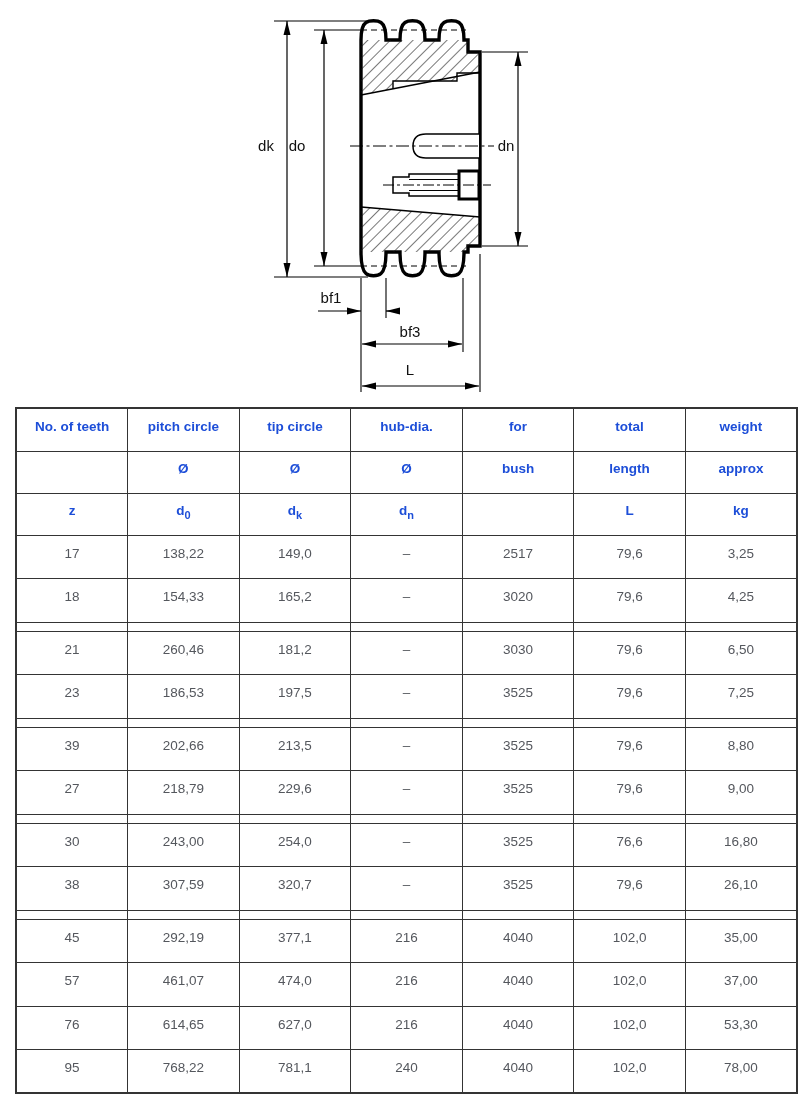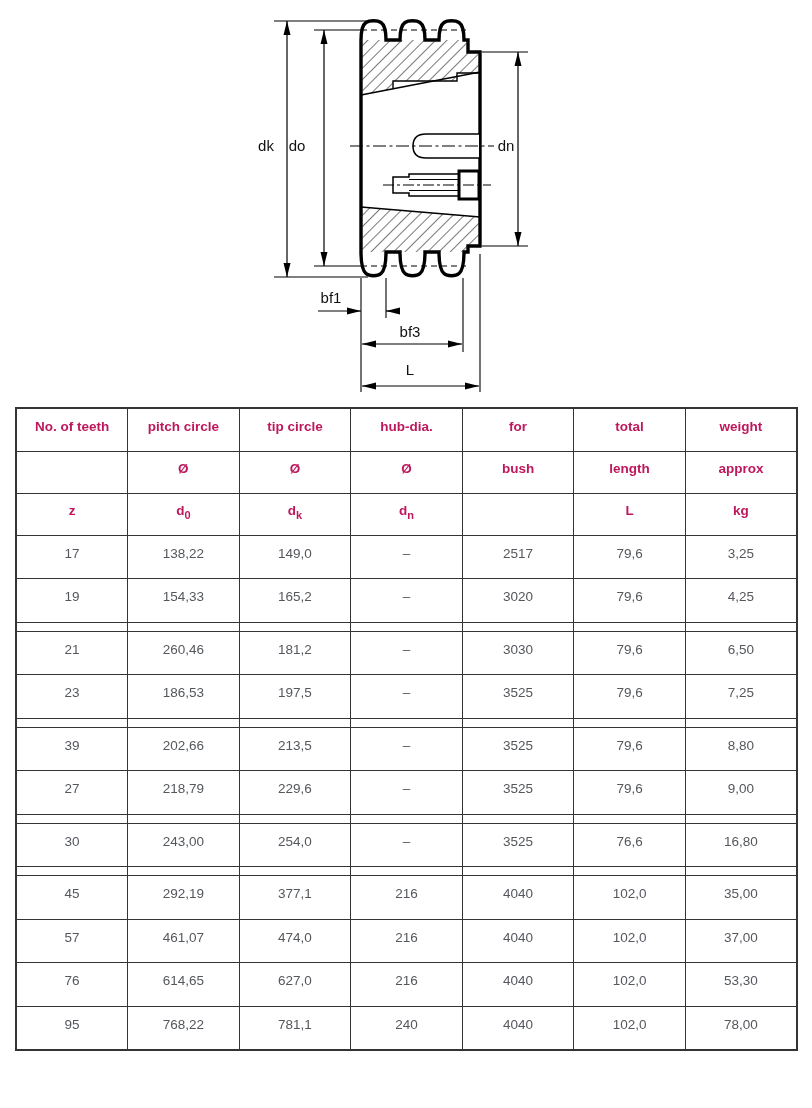--- a/index.html
+++ b/index.html
@@ -2,21 +2,21 @@
 <html><head>
 <meta charset="utf-8">
 <style>
   html,body{margin:0;padding:0;background:#fff;}
   body{width:812px;height:1108px;font-family:"Liberation Sans",sans-serif;}
   .page{position:relative;width:812px;height:1108px;overflow:hidden;background:#fff;}
   svg.diagram{position:absolute;left:0;top:0;}
   svg text{font-family:"Liberation Sans",sans-serif;font-size:15px;fill:#111;}
   table.spec{border-collapse:collapse;table-layout:fixed;position:absolute;left:15px;top:407px;width:783px;border:2px solid #343434;}
   .spec td{border:1.5px solid #343434;text-align:center;font-size:13.5px;color:#54575d;padding:0 2px 7px 2px;vertical-align:middle;overflow:hidden;white-space:nowrap;}
-  .spec thead td{font-weight:700;color:#be185d;}
+  .spec thead td{font-weight:700;color:#1d4ed8;}
   tr.h1{height:43px} tr.h2{height:42px} tr.h3{height:42px}
   tr.d{height:43.5px}
   tr.sp{height:9px}
   tr.sp td{padding:0;}
   .spec sub{font-size:11px;line-height:0;}
 </style>
 </head>
 <body>
 
 <div class="page">
@@ -142,21 +142,21 @@
         <tr class="d">
           <td>17</td>
           <td>138,22</td>
           <td>149,0</td>
           <td>–</td>
           <td>2517</td>
           <td>79,6</td>
           <td>3,25</td>
         </tr>
         <tr class="d">
-          <td>19</td>
+          <td>18</td>
           <td>154,33</td>
           <td>165,2</td>
           <td>–</td>
           <td>3020</td>
           <td>79,6</td>
           <td>4,25</td>
         </tr>
         <tr class="sp">
           <td></td>
           <td></td>
@@ -221,20 +221,29 @@
           <td></td>
         </tr>
         <tr class="d">
           <td>30</td>
           <td>243,00</td>
           <td>254,0</td>
           <td>–</td>
           <td>3525</td>
           <td>76,6</td>
           <td>16,80</td>
+        </tr>
+        <tr class="d">
+          <td>38</td>
+          <td>307,59</td>
+          <td>320,7</td>
+          <td>–</td>
+          <td>3525</td>
+          <td>79,6</td>
+          <td>26,10</td>
         </tr>
         <tr class="sp">
           <td></td>
           <td></td>
           <td></td>
           <td></td>
           <td></td>
           <td></td>
           <td></td>
         </tr>

